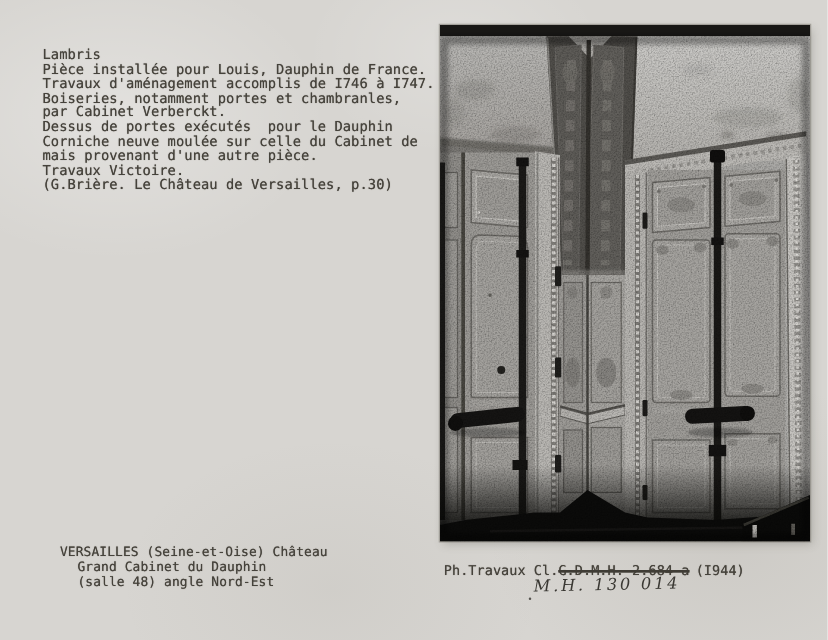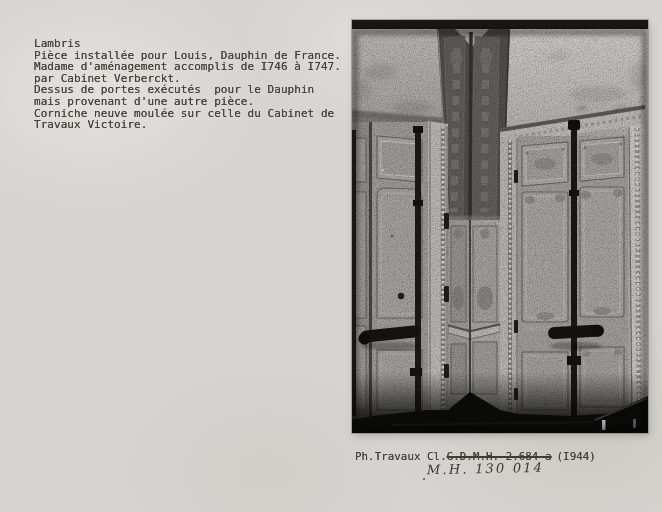--- a/index.html
+++ b/index.html
@@ -56,28 +56,35 @@
   .photo svg{display:block;}
 </style>
 </head>
 <body>
 
 <div class="page">
 
   <div class="caption-block">
     <div class="tline">Lambris</div>
     <div class="tline">Pièce installée pour Louis, Dauphin de France.</div>
-    <div class="tline">Madame d'aménagement accomplis de I746 à I747.</div>
+    <div class="tline">Travaux d'aménagement accomplis de I746 à I747.</div>
+    <div class="tline">Boiseries, notamment portes et chambranles,</div>
     <div class="tline">par Cabinet Verberckt.</div>
     <div class="tline">Dessus de portes exécutés  pour le Dauphin</div>
+    <div class="tline">Corniche neuve moulée sur celle du Cabinet de</div>
     <div class="tline">mais provenant d'une autre pièce.</div>
-    <div class="tline">Corniche neuve moulée sur celle du Cabinet de</div>
     <div class="tline">Travaux Victoire.</div>
+    <div class="tline">(G.Brière. Le Château de Versailles, p.30)</div>
   </div>
 
+  <div class="location-block">
+    <div class="tline">VERSAILLES (Seine-et-Oise) Château</div>
+    <div class="tline indent">Grand Cabinet du Dauphin</div>
+    <div class="tline indent">(salle 48) angle Nord-Est</div>
+  </div>
 
   <figure class="photo">
     <svg width="296" height="413" viewBox="0 0 296 413" xmlns="http://www.w3.org/2000/svg">
       <defs>
         <linearGradient id="gWallL" x1="0" y1="0" x2="0" y2="1">
           <stop offset="0" stop-color="#b7b6b3"></stop>
             <stop offset="1" stop-color="#a29f9b"></stop>
         </linearGradient>
         <linearGradient id="gWallR" x1="0" y1="0" x2="0" y2="1">
           <stop offset="0" stop-color="#c9c8c5"></stop>

